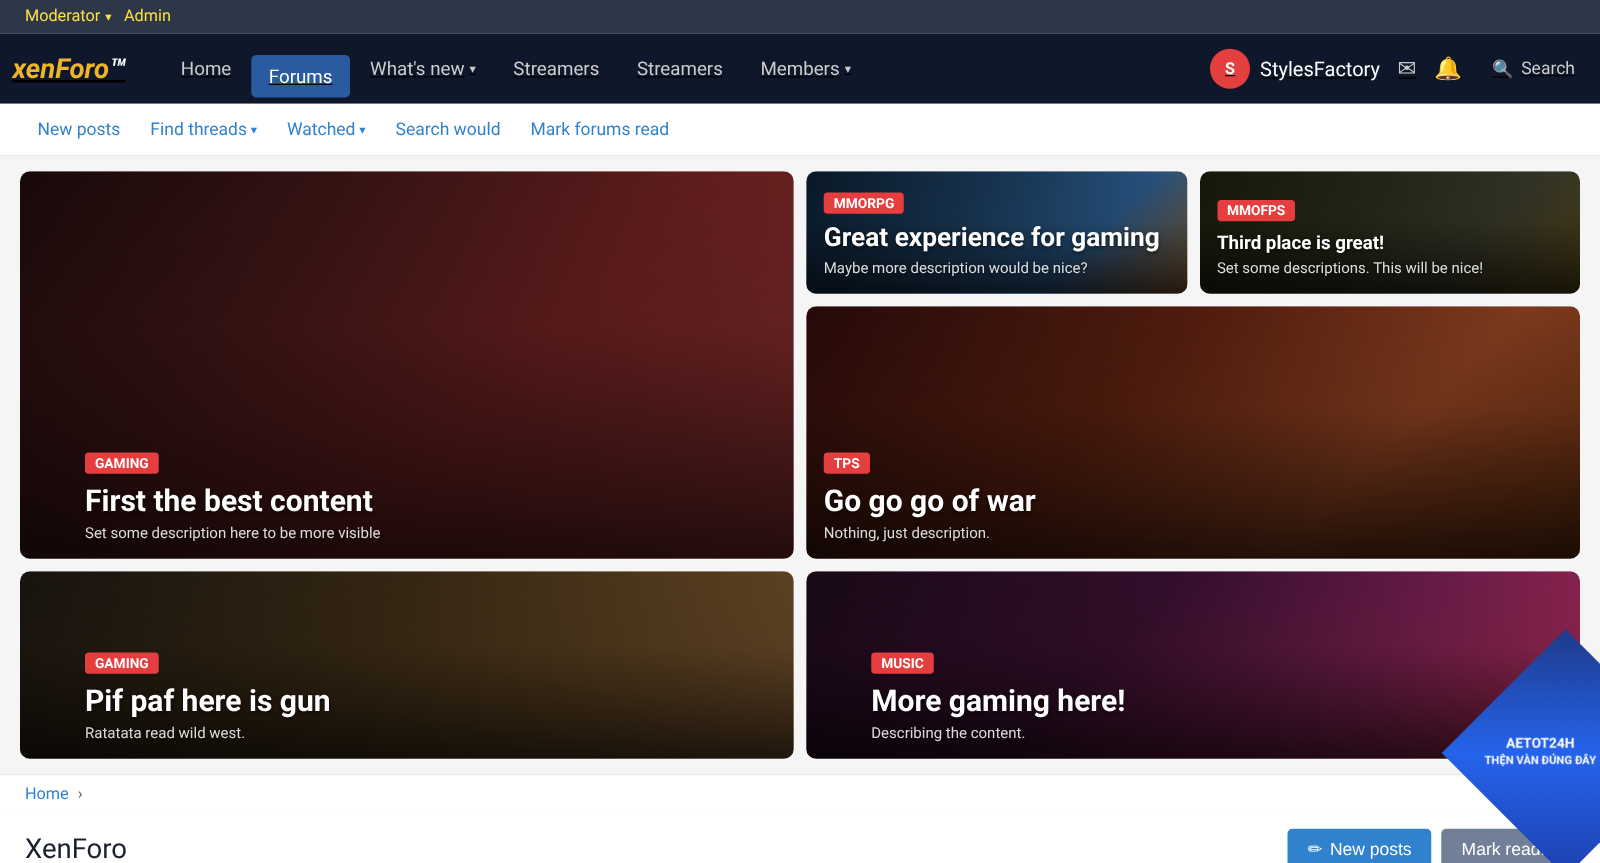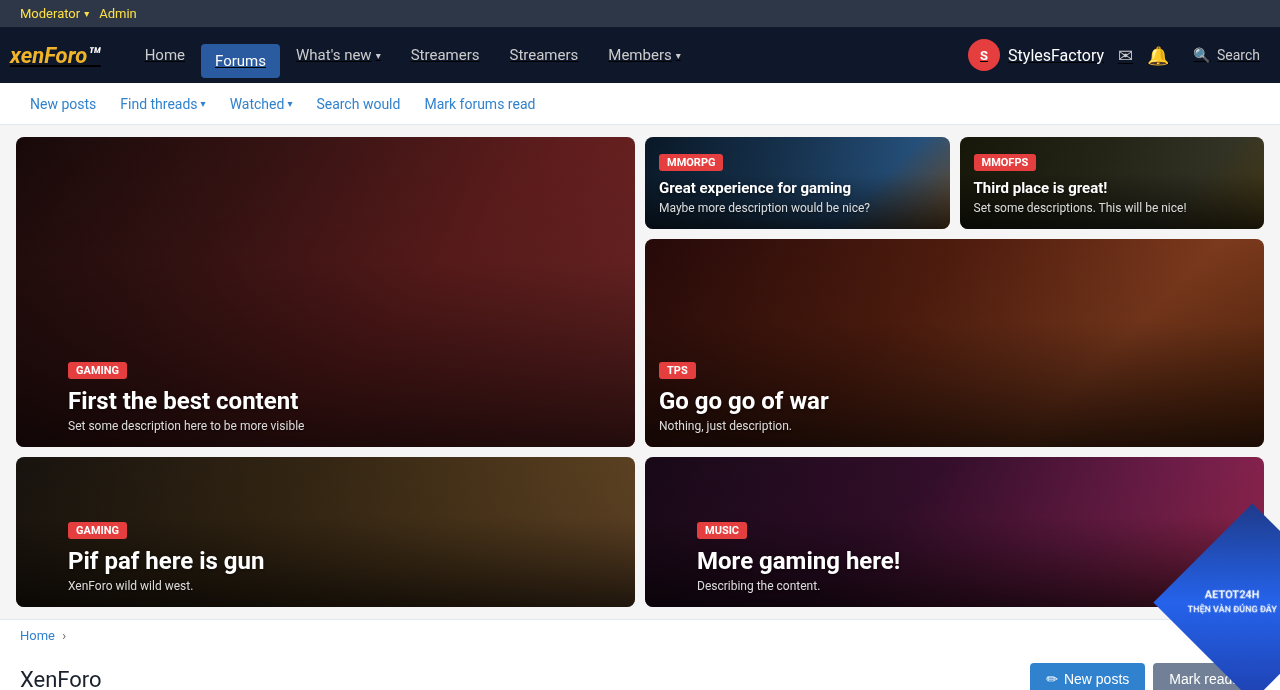--- a/index.html
+++ b/index.html
@@ -364,21 +364,21 @@
     </div>
 
     <div class="right-col">
 
       <div class="cards-row">
         <div class="card card-medium card-small">
           <div class="card-bg bg-mmorpg"></div>
           <div class="card-overlay"></div>
           <div class="card-content">
             <div class="card-tag">MMORPG</div>
-            <div class="card-title" style="font-size:15px;">Great experience for gaming</div>
+            <div class="card-title" style="font-size:21px;">Great experience for gaming</div>
             <div class="card-desc">Maybe more description would be nice?</div>
           </div>
         </div>
         <div class="card card-medium card-small">
           <div class="card-bg bg-mmofps"></div>
           <div class="card-overlay"></div>
           <div class="card-content">
             <div class="card-tag">MMOFPS</div>
             <div class="card-title" style="font-size:15px;">Third place is great!</div>
             <div class="card-desc">Set some descriptions. This will be nice!</div>
@@ -398,21 +398,21 @@
     </div>
   </div>
 
   <div class="cards-row">
     <div class="card card-large" style="min-height:150px;">
       <div class="card-bg bg-western"></div>
       <div class="card-overlay"></div>
       <div class="card-content">
         <div class="card-tag">Gaming</div>
         <div class="card-title">Pif paf here is gun</div>
-        <div class="card-desc">XenForo wild wild west.</div>
+        <div class="card-desc">Ratatata read wild west.</div>
       </div>
     </div>
     <div class="card card-large" style="min-height:150px;">
       <div class="card-bg bg-spiderman"></div>
       <div class="card-overlay"></div>
       <div class="card-content">
         <div class="card-tag">Music</div>
         <div class="card-title">More gaming here!</div>
         <div class="card-desc">Describing the content.</div>
       </div>

